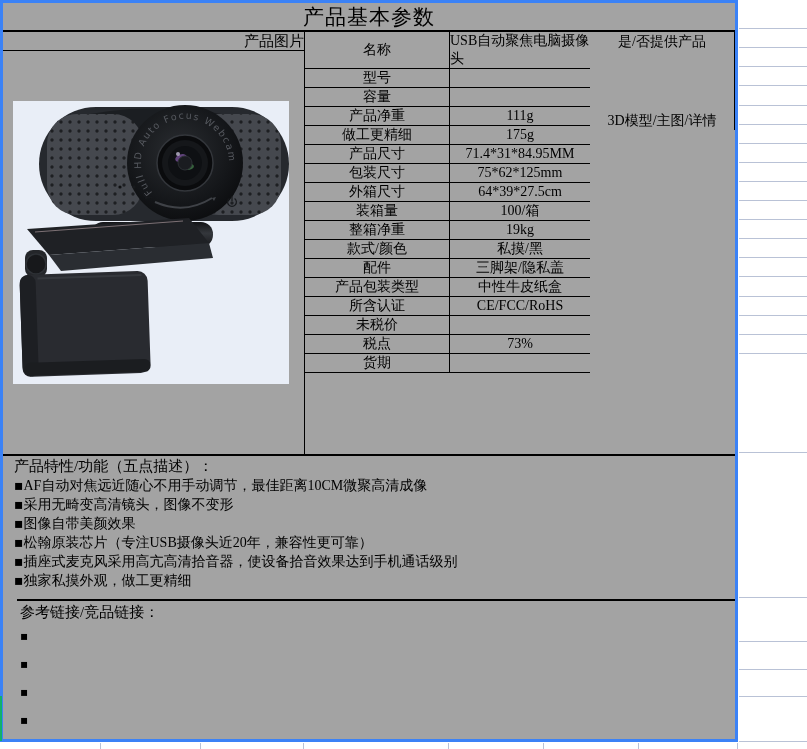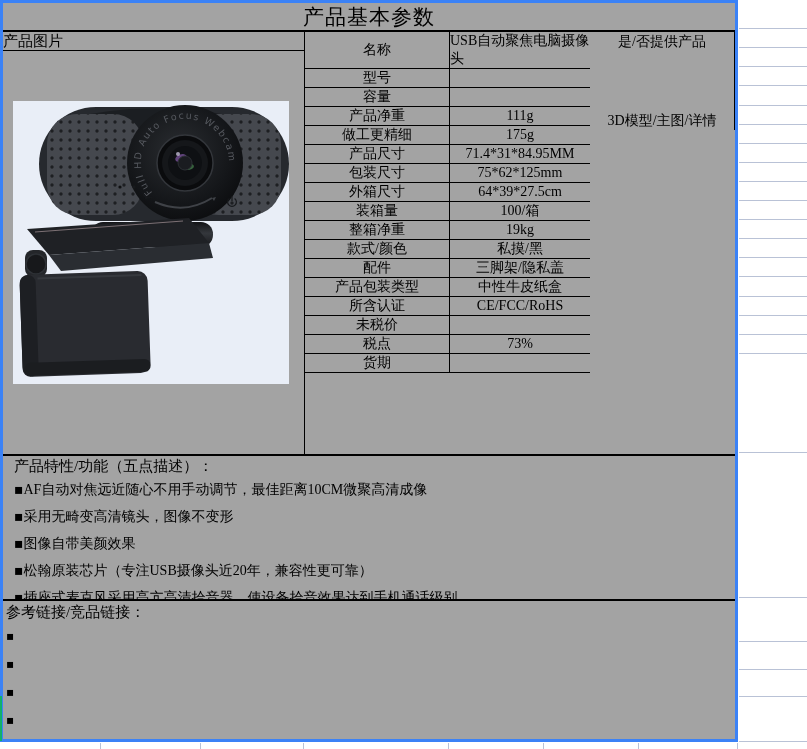--- a/index.html
+++ b/index.html
@@ -8,36 +8,36 @@
     font-family:"Liberation Serif","DejaVu Serif",serif;color:#000;
   }
   .table-area{
     position:absolute;left:0;top:0;width:738px;height:742px;
     border:3px solid #3b82f6;box-sizing:border-box;background:#a3a3a3;
   }
   .title-row{height:27px;border-bottom:2px solid #000;display:flex;align-items:center;justify-content:center;
     font-size:21px;letter-spacing:1px;}
   .spec-grid{display:flex;height:422px;}
   .img-col{width:301px;border-right:1px solid #000;display:flex;flex-direction:column;box-sizing:content-box;}
-  .img-header{height:18px;border-bottom:1px solid #000;display:flex;align-items:center;justify-content:flex-start;font-size:15px;}
+  .img-header{height:18px;border-bottom:1px solid #000;display:flex;align-items:center;justify-content:flex-end;font-size:15px;}
   .img-body{flex:1;position:relative;}
   .photo{position:absolute;left:10px;top:50px;width:276px;height:283px;}
   .rows-col{flex:1;display:flex;}
   .rows-grid{height:324px;display:grid;grid-template-rows:repeat(17,1fr);}
   .spec-row{display:flex;border-bottom:1px solid #000;box-sizing:border-box;}
   .spec-row .cell{display:flex;align-items:center;justify-content:center;font-size:14px;box-sizing:border-box;}
   .spec-row .label{width:145px;border-right:1px solid #000;}
   .spec-row .value{flex:1;}
   .tall-row{height:98px;display:flex;}
   .tall-row .label{width:145px;border-right:1px solid #000;display:flex;flex-direction:column;align-items:center;justify-content:space-between;font-size:14px;line-height:19px;box-sizing:border-box;}
   .tall-row .value{flex:1;display:flex;align-items:center;justify-content:center;font-size:14px;}
   .features{height:145px;border-top:2px solid #000;box-sizing:border-box;padding:1px 0 0 11px;overflow:hidden;}
   .features .sec-header{font-size:15px;line-height:19px;}
-  .feat-line{font-size:14px;line-height:26px;white-space:nowrap;}
-  .links{height:144px;border-top:2px solid #000;box-sizing:border-box;padding:1px 0 0 3px;overflow:hidden;}
+  .feat-line{font-size:14px;line-height:19px;white-space:nowrap;}
+  .links{height:144px;border-top:2px solid #000;box-sizing:border-box;padding:1px 0 0 3px;overflow:hidden;margin-left:14px;}
   .links .sec-header{font-size:15px;line-height:20px;}
   .link-line{font-size:12px;line-height:28px;}
   .hline{position:absolute;height:1px;background:#b9c2d6;left:739px;width:68px;}
   .vline{position:absolute;width:1px;background:#b9c2d6;top:743px;height:6px;}
   .green-edge{position:absolute;left:0;top:696px;width:2px;height:45px;background:#12b169;z-index:5;}
   .bullet-sq{font-family:"DejaVu Sans",sans-serif;}
 </style>
 </head>
 <body>
 

